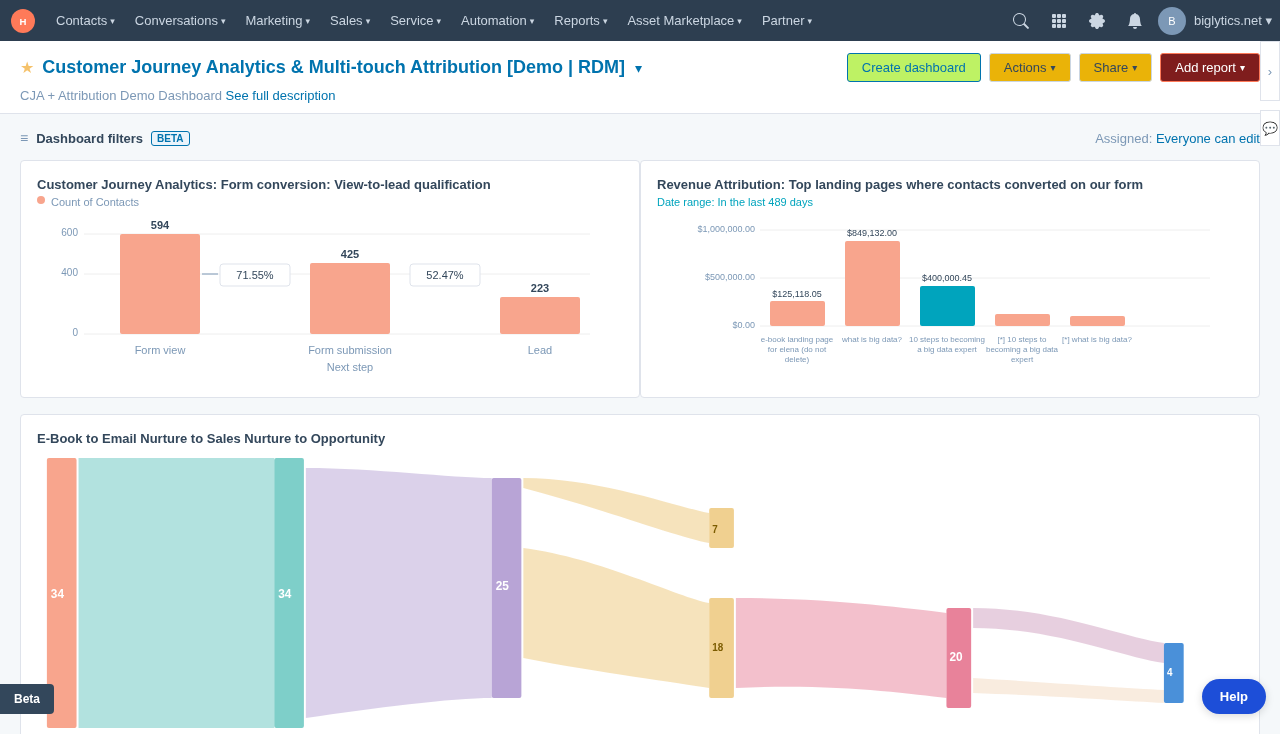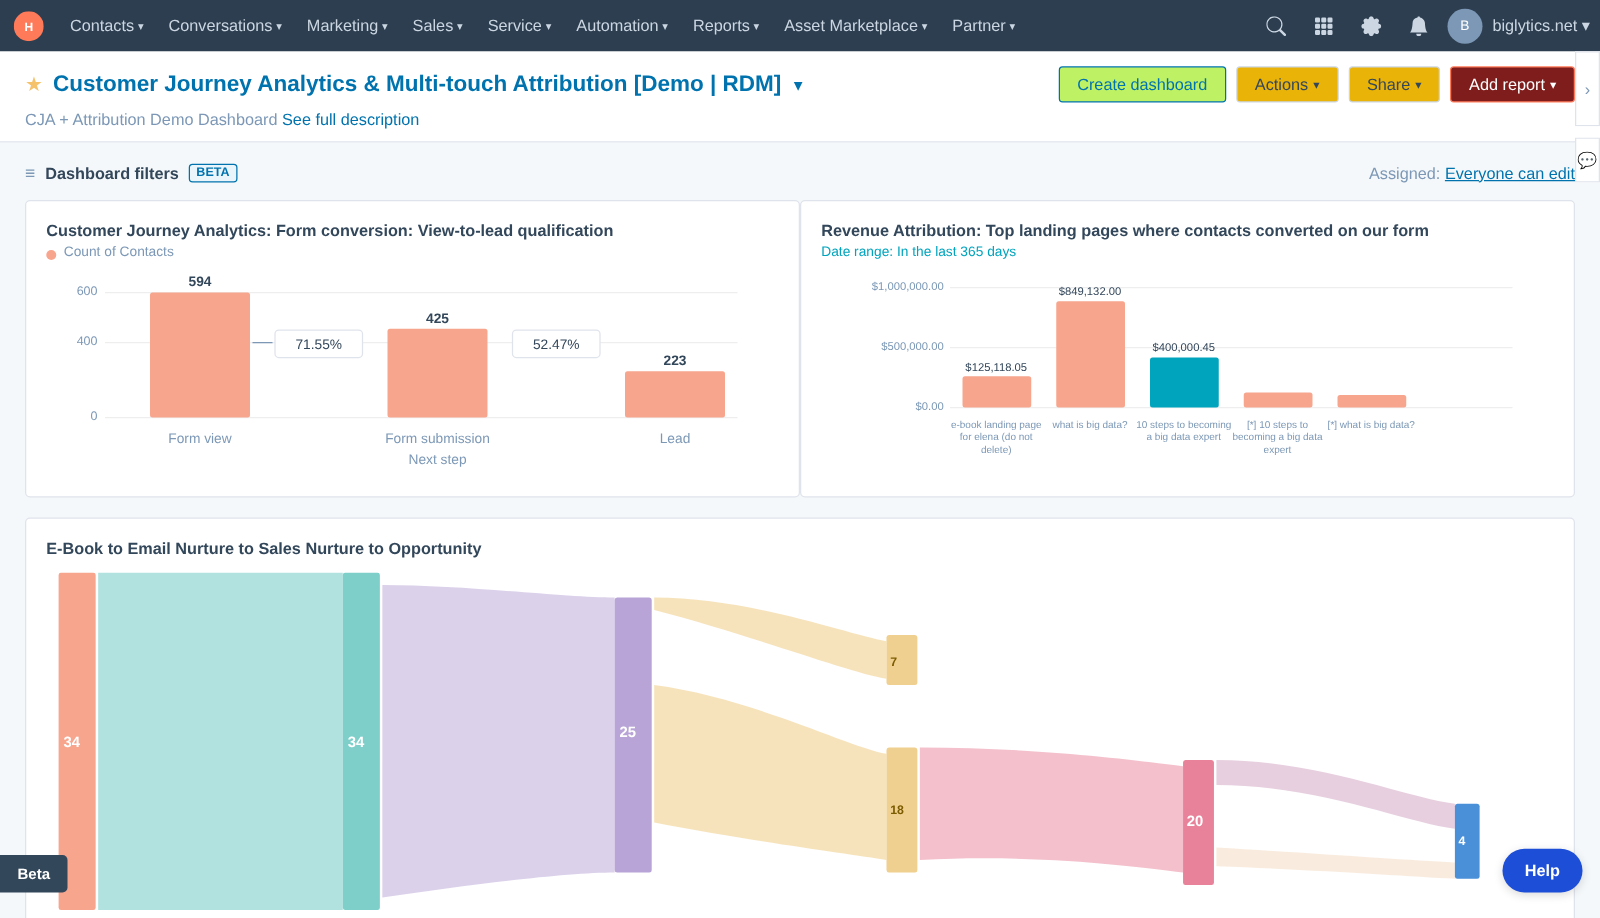--- a/index.html
+++ b/index.html
@@ -97,38 +97,38 @@
     .beta-badge {
       background: #eaf4fb;
       color: #0073ae;
       border: 1px solid #0073ae;
       font-size: 10px;
       font-weight: 700;
       padding: 1px 5px;
       border-radius: 3px;
     }
     .filter-bar-right { font-size: 13px; color: #7c98b6; }
-    .filter-bar-right a { color: #0073ae; cursor: pointer; font-weight: 500; text-decoration: underline; }
+    .filter-bar-right a { color: #0073ae; cursor: pointer; font-weight: 500; }
 
     
     .chart-grid-top {
       display: grid;
       grid-template-columns: 1fr 1fr;
       margin-bottom: 16px;
     }
     .chart-card {
       background: #fff;
       border: 1px solid #dfe3eb;
       border-radius: 4px;
       padding: 16px;
     }
     .chart-title { font-size: 13px; font-weight: 600; color: #33475b; margin-bottom: 4px; }
     .chart-subtitle { font-size: 11px; color: #7c98b6; margin-bottom: 10px; }
     .chart-subtitle span { color: #00a4bd; }
-    .funnel-legend { display: flex; align-items: flex-end; gap: 6px; margin-bottom: 8px; font-size: 11px; color: #7c98b6; }
+    .funnel-legend { display: flex; align-items: flex-start; gap: 6px; margin-bottom: 8px; font-size: 11px; color: #7c98b6; }
     .legend-dot { width: 8px; height: 8px; border-radius: 50%; background: #f8a58d; }
 
     
     .sankey-card {
       background: #fff;
       border: 1px solid #dfe3eb;
       border-radius: 4px;
       padding: 16px 16px 10px;
     }
     .sankey-title { font-size: 13px; font-weight: 600; color: #33475b; margin-bottom: 12px; }
@@ -364,21 +364,21 @@
         <text x="490" y="138" font-size="11" fill="#7c98b6" text-anchor="middle">Lead</text>
 
         <text x="300" y="155" font-size="11" fill="#7c98b6" text-anchor="middle">Next step</text>
       </svg>
     </div>
 
     <div class="chart-card">
       <div class="chart-title">Revenue Attribution: Top landing pages where contacts converted on our form</div>
       <div class="chart-subtitle">
         <span>Date range:</span>
-        <span style="color:#00a4bd">In the last 365 days</span>
+        <span style="color:#00a4bd">In the last 489 days</span>
       </div>
       <svg width="100%" height="160" viewBox="0 0 540 160">
 
         <text x="75" y="14" font-size="9" fill="#7c98b6" text-anchor="end">$1,000,000.00</text>
         <text x="75" y="62" font-size="9" fill="#7c98b6" text-anchor="end">$500,000.00</text>
         <text x="75" y="110" font-size="9" fill="#7c98b6" text-anchor="end">$0.00</text>
 
         <line x1="80" y1="12" x2="530" y2="12" stroke="#eee" stroke-width="1"></line>
         <line x1="80" y1="60" x2="530" y2="60" stroke="#eee" stroke-width="1"></line>
         <line x1="80" y1="108" x2="530" y2="108" stroke="#eee" stroke-width="1"></line>

